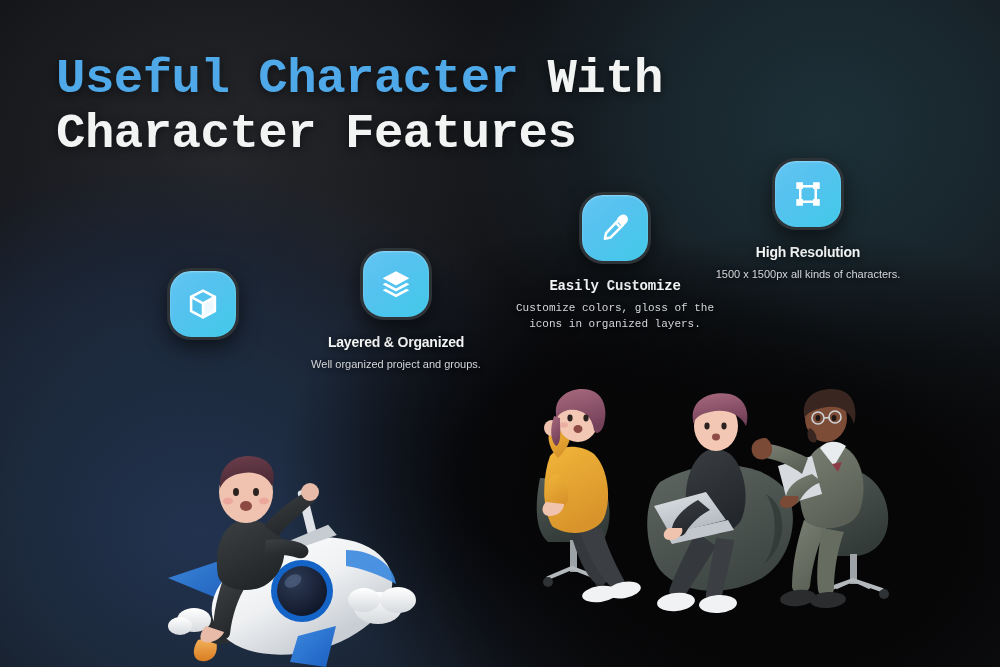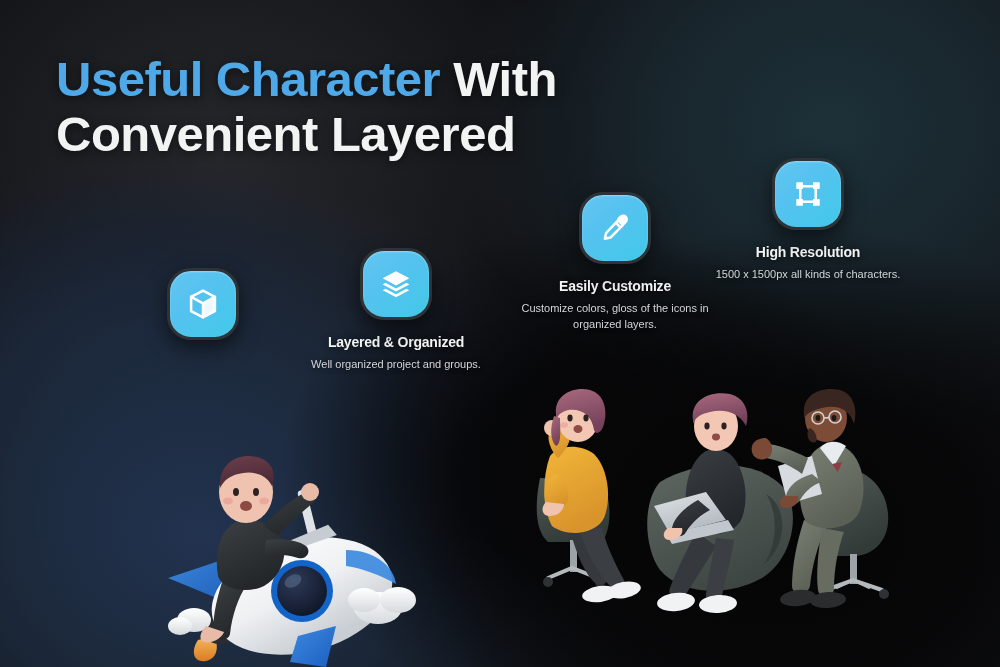--- a/index.html
+++ b/index.html
@@ -56,20 +56,21 @@
   .headline {
     position: absolute;
     left: 56px; top: 52px;
     width: 620px;
     font-weight: 700;
     font-size: 49px;
     line-height: 1.12;
     letter-spacing: -0.5px;
     color: #f2f3f3;
     text-shadow: 0 2px 10px rgba(0,0,0,0.55);
+    font-family: Liberation Mono, monospace;
   }
   .headline .accent { color: #4fa9e9; }
 
   
   .feature {
     position: absolute;
     width: 230px;
     text-align: center;
   }
   .feature .tile-wrap {
@@ -101,21 +102,21 @@
   .feature .f-desc {
     margin-top: 7px;
     font-size: 11px;
     line-height: 1.45;
     color: #d3d6d9;
     text-shadow: 0 1px 5px rgba(0,0,0,0.6);
   }
 
   #feature-0 { left: 88px;  top: 268px; }
   #feature-1 { left: 281px; top: 248px; }
-  #feature-2 { left: 500px; top: 192px; }
+  #feature-2 { left: 500px; top: 192px; font-family: Liberation Mono, monospace; }
   #feature-3 { left: 693px; top: 158px; }
 
   
   .illus { position: absolute; }
 
   #rocket-illustration { left: 150px; top: 430px; width: 300px; height: 237px; }
   #team-illustration   { left: 520px; top: 382px; width: 400px; height: 260px; }
 
   .illus svg { display: block; width: 100%; height: 100%; }
 </style>
@@ -127,21 +128,21 @@
   <div class="bg-base"></div>
   <div class="bg-blob bg-tl"></div>
   <div class="bg-blob bg-tr"></div>
   <div class="bg-blob bg-ml"></div>
   <div class="bg-blob bg-bl"></div>
   <div class="bg-blob bg-center-dark"></div>
   <div class="bg-blob bg-br"></div>
 
   <h1 class="headline">
     <span class="accent">Useful Character</span><span> With</span><br>
-    <span>Convenient Layered</span>
+    <span>Character Features</span>
   </h1>
 
   <div class="feature" id="feature-0">
     <div class="tile-wrap">
       <div class="tile">
         <span>
           <svg width="34" height="34" viewBox="0 0 24 24" fill="none" stroke="#ffffff" stroke-width="1.8" stroke-linecap="round" stroke-linejoin="round">
             <path d="M12 2.6 20.4 7v10L12 21.4 3.6 17V7z"></path>
             <path d="M3.6 7 12 11.6 20.4 7"></path>
             <path d="M12 11.6v9.8"></path>

